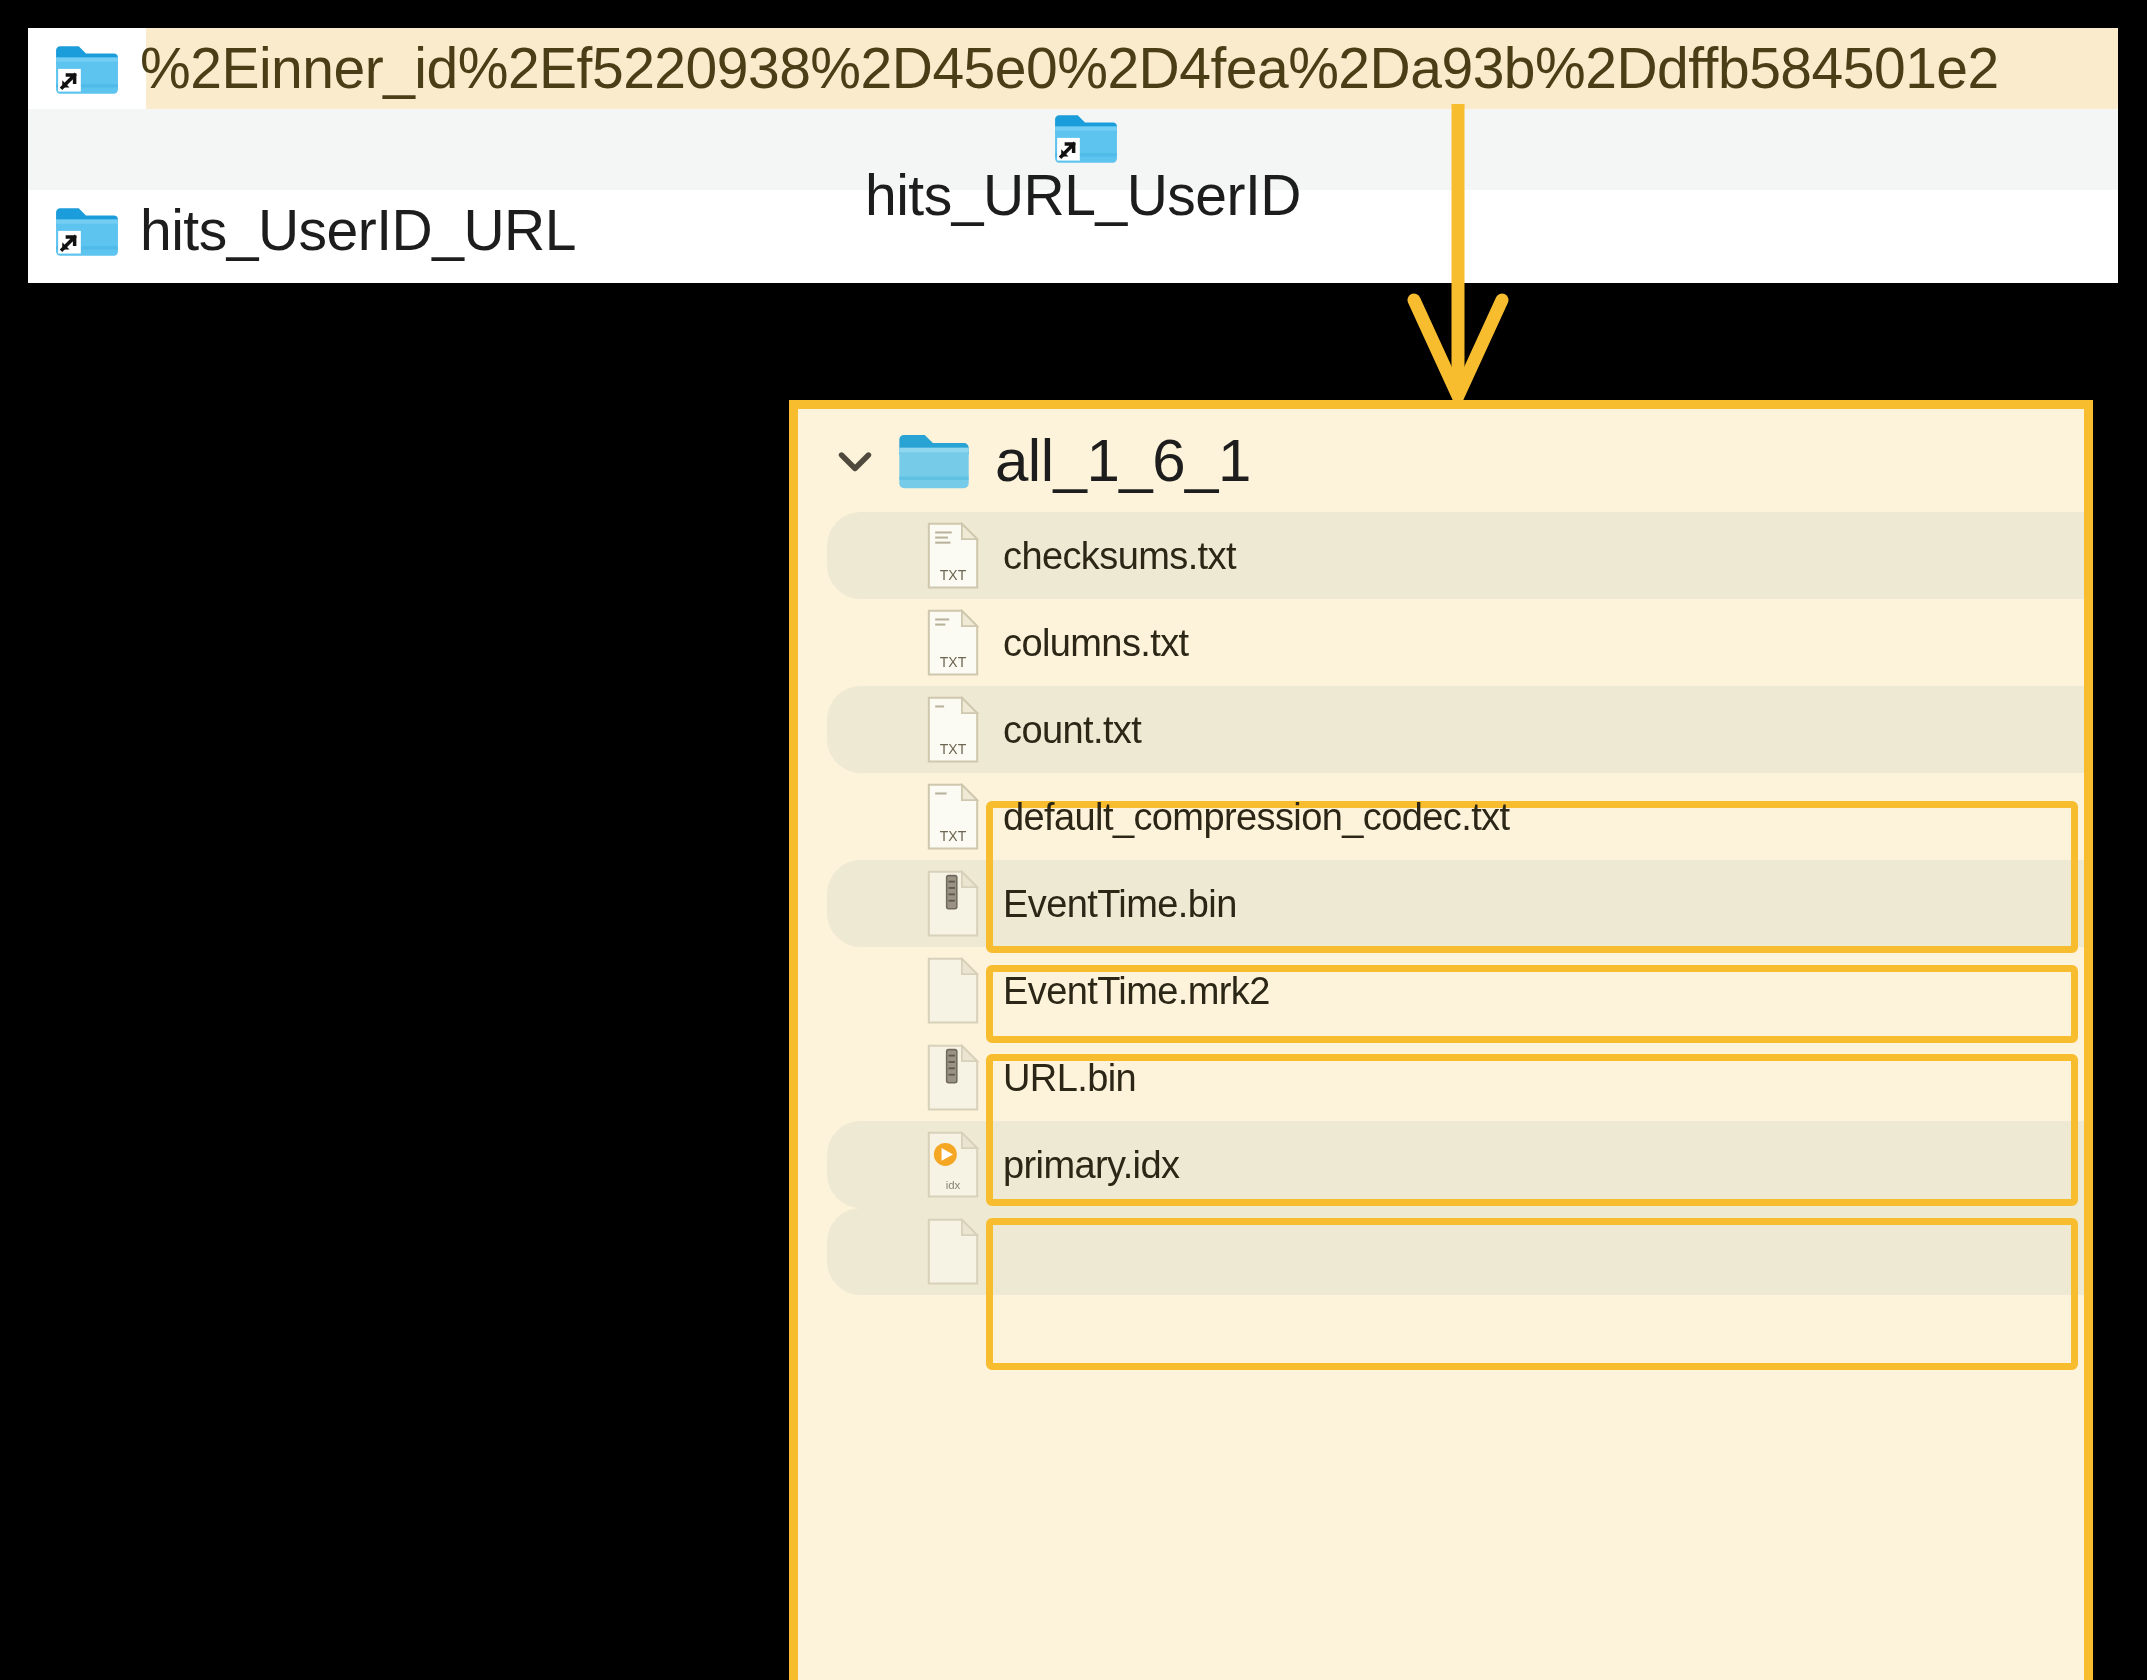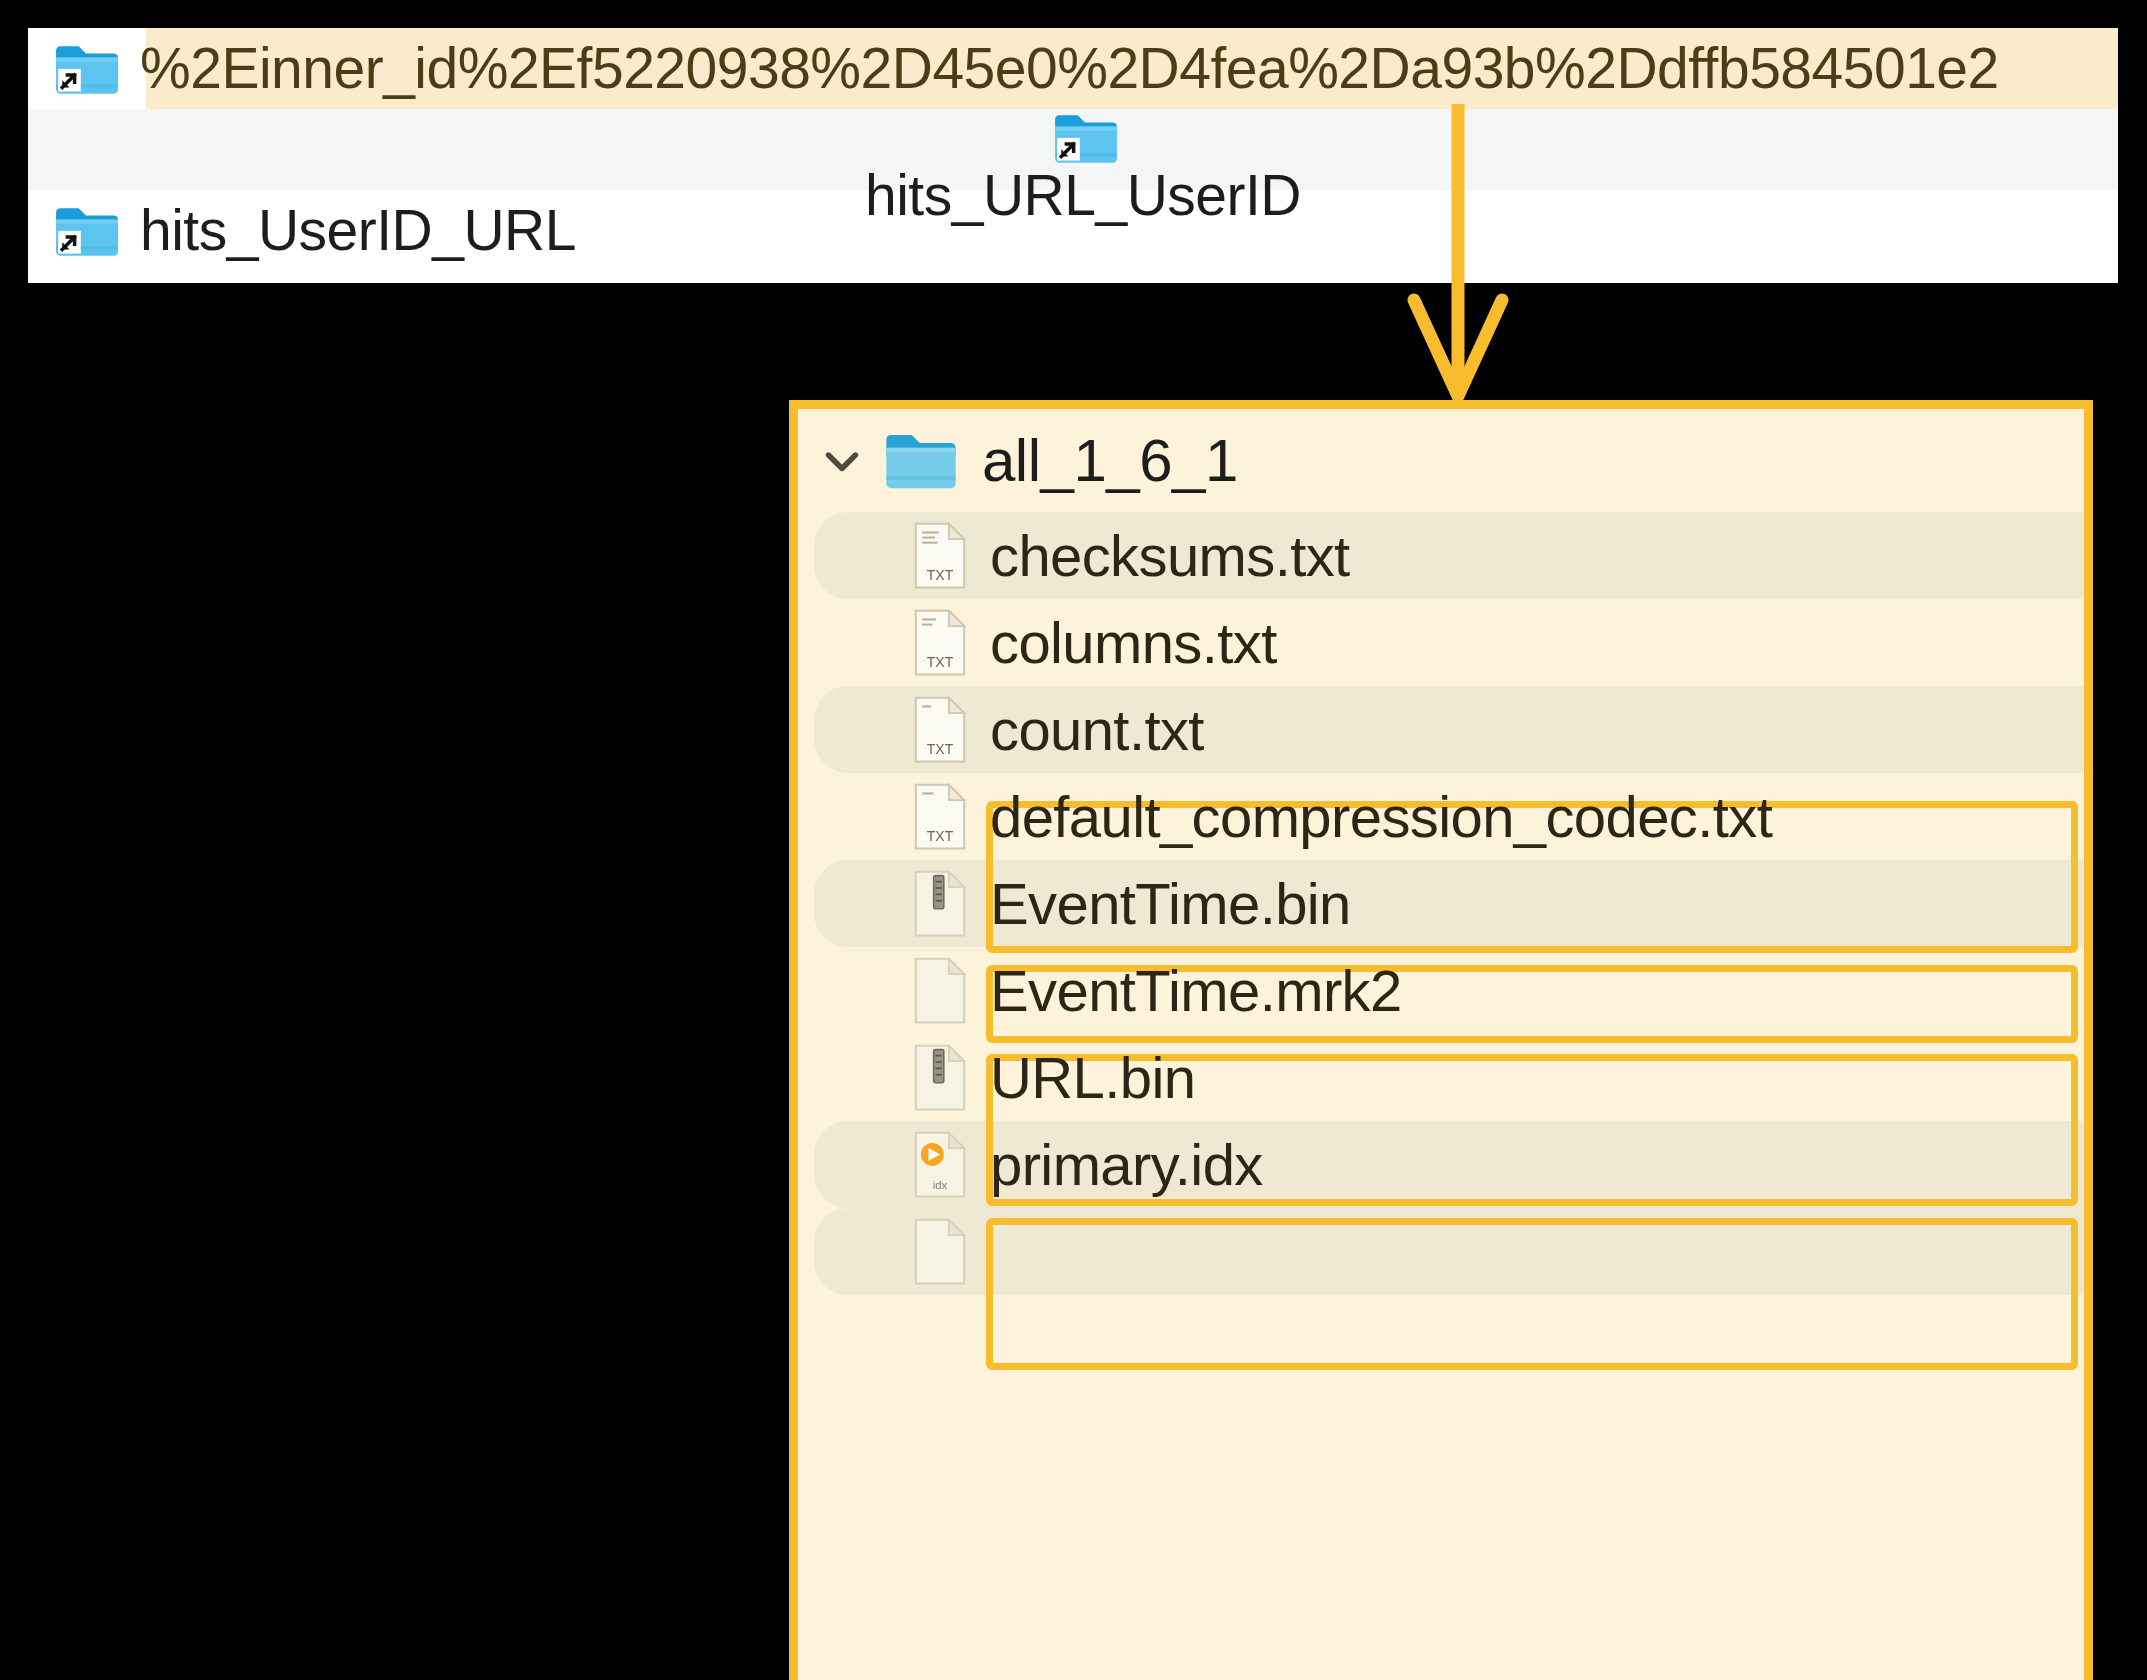--- a/index.html
+++ b/index.html
@@ -77,20 +77,21 @@
     position: absolute;
     left: 789px;
     top: 400px;
     width: 1304px;
     height: 1280px;
     background: #fdf2da;
     border: 9px solid #f8bd2e;
     border-bottom: none;
     box-sizing: border-box;
     overflow: hidden;
+    padding-left: 13px;
   }
 
   .folder-header {
     height: 103px;
     display: flex;
     align-items: center;
     padding-left: 20px;
     box-sizing: border-box;
   }
   .chev {
@@ -136,21 +137,21 @@
     z-index: 3;
     width: 56px;
     flex: none;
     margin-left: 114px;
     display: block;
   }
   .file-row .f-label {
     position: relative;
     z-index: 3;
     margin-left: 22px;
-    font-size: 58px;
+    font-size: 38px;
     color: #2b2616;
     line-height: 1;
     letter-spacing: -0.6px;
     white-space: nowrap;
     text-align: center;
   }
 
   
   .hl-box {
     position: absolute;

